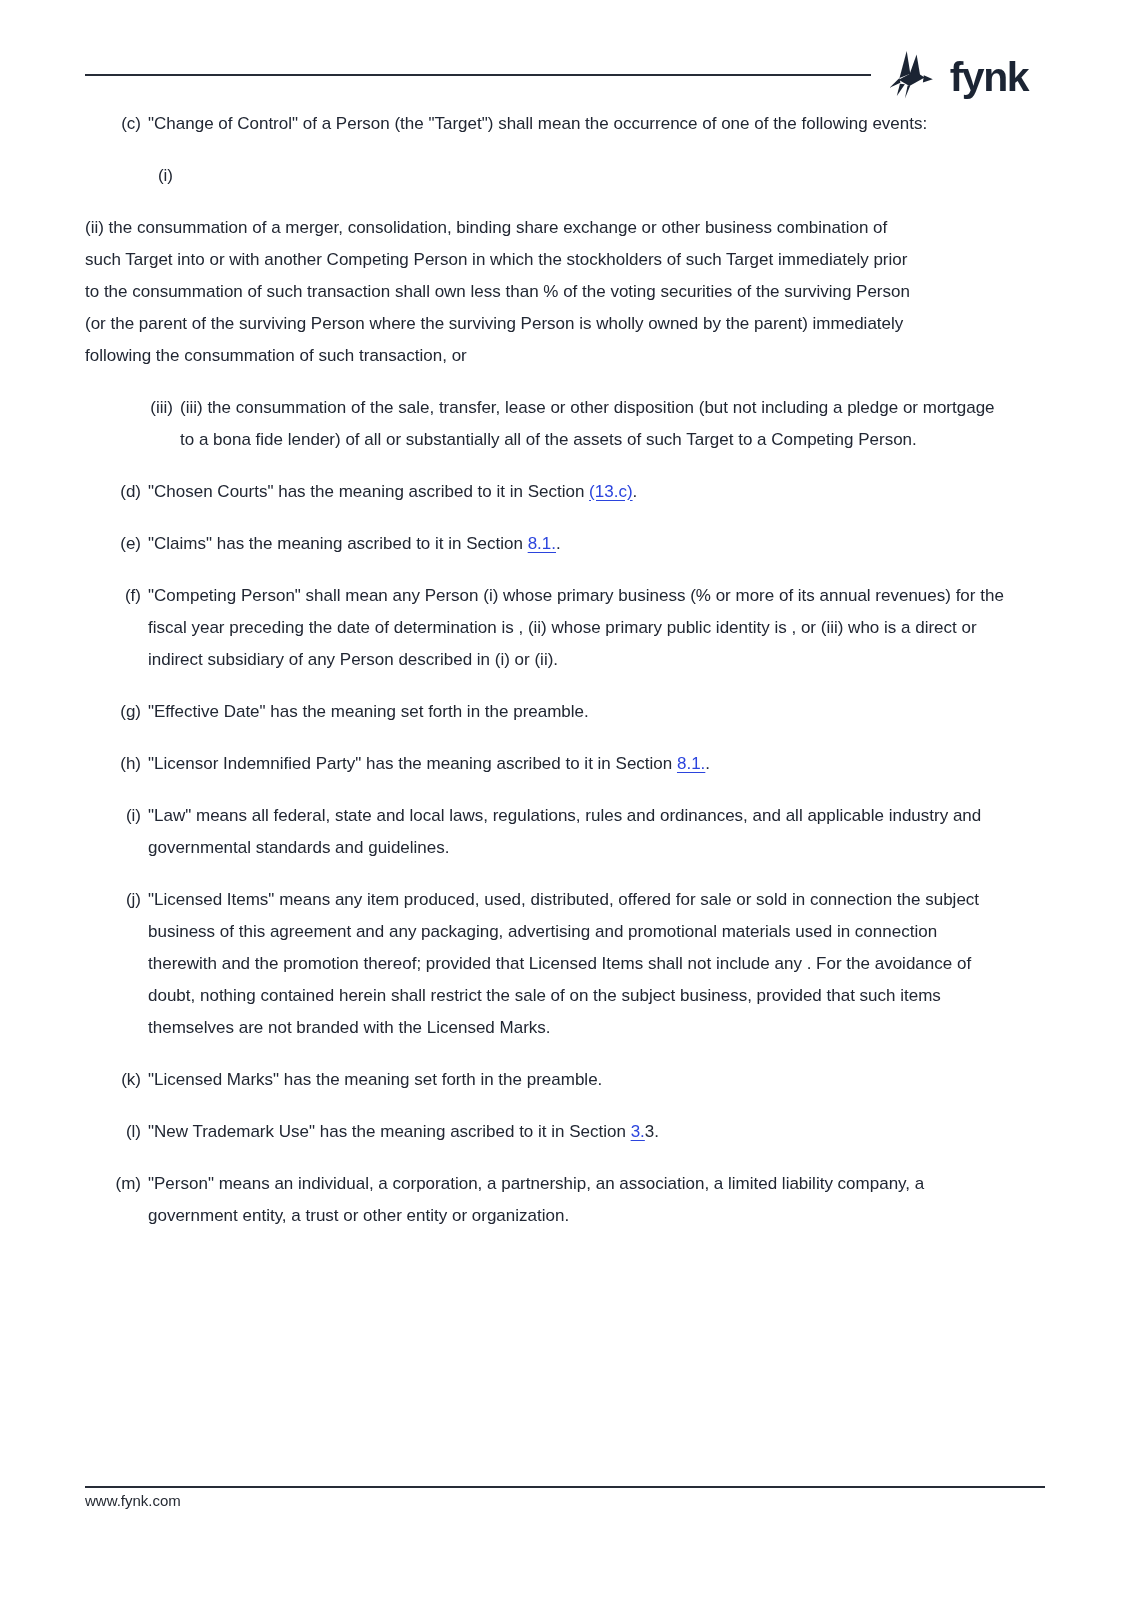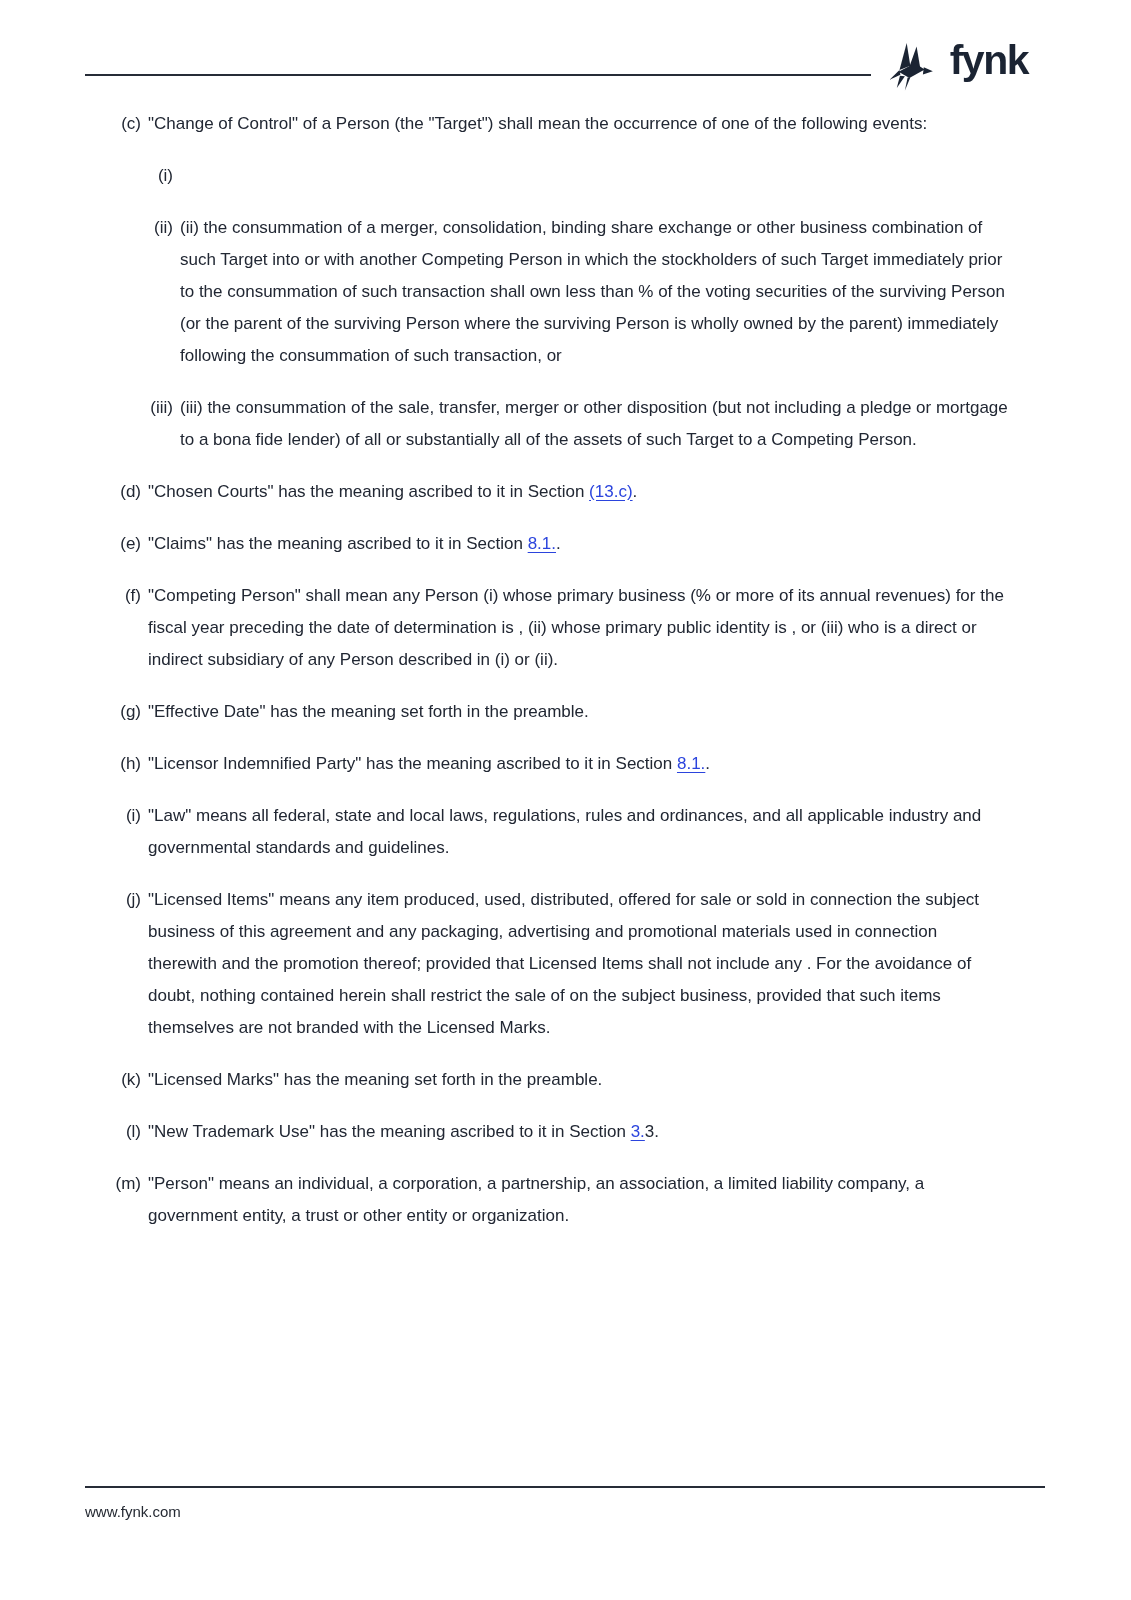--- a/index.html
+++ b/index.html
@@ -9,22 +9,22 @@
     background: #ffffff;
     font-family: "Liberation Sans", sans-serif;
     color: #212733;
     overflow: hidden;
   }
   .header-rule {
     position: absolute; left: 85px; top: 74px; width: 786px;
     border-top: 2px solid #262c37;
   }
   .logo {
-    position: absolute; right: 103px; top: 40px;
-    display: flex; gap: 10px;
+    position: absolute; right: 103px; top: 48px;
+    display: flex; align-items: center; gap: 10px;
   }
   .logo-bird { width: 54px; height: 58px; display: block; }
   .logo-text {
     font-size: 41px; font-weight: 700; color: #1b2433;
     letter-spacing: -1.5px; line-height: 1;
   }
   .main {
     position: absolute; top: 108px; left: 85px; width: 930px;
   }
   .def {
@@ -35,21 +35,20 @@
   .def.sub .lbl { flex-basis: 88px; }
   .def .content { max-width: 862px; }
   .def.sub .content { max-width: 830px; }
   .sec-link {
     color: #2b44dd; text-decoration: underline;
     text-underline-offset: 3px; cursor: pointer; text-align: right;
   }
   .footer {
     position: absolute; left: 85px; top: 1486px; width: 960px;
     border-top: 2px solid #262c37;
-    padding-top: 11px;
     font-size: 15px; line-height: 25px; color: #252a33;
   }
   .footer div { display: block; }
 </style>
 </head>
 <body>
 
 <div class="header">
   <div class="header-rule"></div>
   <div class="logo">
@@ -68,26 +67,25 @@
 
 <div class="main">
     <div class="def">
       <span class="lbl">(c)</span>
       <div class="content"><span>"Change of Control" of a Person (the "Target") shall mean the occurrence of one of the following events:</span></div>
     </div>
     <div class="def sub">
       <span class="lbl">(i)</span>
     </div>
     <div class="def sub">
-      <span class="lbl">(ii)</span>
       <div class="content"><span>(ii) the consummation of a merger, consolidation, binding share exchange or other business combination of such Target into or with another Competing Person in which the stockholders of such Target immediately prior to the consummation of such transaction shall own less than % of the voting securities of the surviving Person (or the parent of the surviving Person where the surviving Person is wholly owned by the parent) immediately following the consummation of such transaction, or</span></div>
     </div>
     <div class="def sub">
       <span class="lbl">(iii)</span>
-      <div class="content"><span>(iii) the consummation of the sale, transfer, merger or other disposition (but not including a pledge or mortgage to a bona fide lender) of all or substantially all of the assets of such Target to a Competing Person.</span></div>
+      <div class="content"><span>(iii) the consummation of the sale, transfer, lease or other disposition (but not including a pledge or mortgage to a bona fide lender) of all or substantially all of the assets of such Target to a Competing Person.</span></div>
     </div>
     <div class="def">
       <span class="lbl">(d)</span>
       <div class="content"><span>"Chosen Courts" has the meaning ascribed to it in Section </span><a class="sec-link" href="#">(13.c)</a><span>.</span></div>
     </div>
     <div class="def">
       <span class="lbl">(e)</span>
       <div class="content"><span>"Claims" has the meaning ascribed to it in Section </span><a class="sec-link" href="#">8.1.</a><span>.</span></div>
     </div>
     <div class="def">

